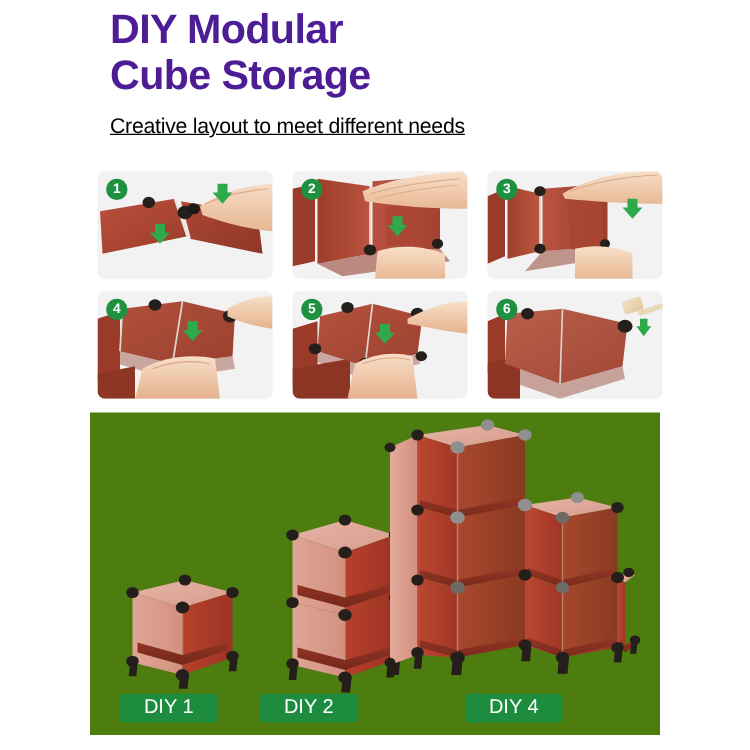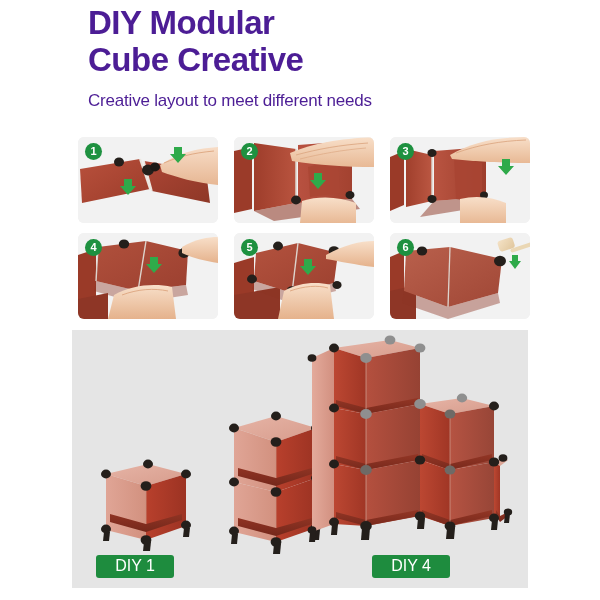--- a/index.html
+++ b/index.html
@@ -16,25 +16,26 @@
   .title-line {
     color: #4c1d95;
     font-weight: bold;
     font-size: 33px;
     line-height: 37px;
     letter-spacing: -0.5px;
     white-space: nowrap;
   }
   .subtitle {
     margin-top: 13px;
-    color: #4c1d95;
+    color: #000000;
     font-size: 17px;
     line-height: 20px;
     letter-spacing: -0.2px;
     white-space: nowrap;
+    text-decoration: underline;
   }
 
   
   .steps {
     position: absolute; left: 78px; top: 137px;
     width: 452px; height: 182px;
     display: grid;
     grid-template-columns: repeat(3, 140px);
     grid-template-rows: repeat(2, 86px);
     gap: 10px 16px;
@@ -52,21 +53,21 @@
     background: #1e9140;
     color: #fff; font-size: 11px; font-weight: bold;
     display: flex; align-items: center; justify-content: center;
     z-index: 6; line-height: 1;
   }
 
   
   .showcase {
     position: absolute; left: 72px; top: 330px;
     width: 456px; height: 258px;
-    background: #e5e5e5;
+    background: #4d7c0f;
   }
   .diy-unit { position: absolute; }
   .diy-label {
     position: absolute;
     background: #1e8c3e;
     color: #ffffff;
     font-size: 16px;
     border-radius: 3px;
     padding: 2px 9px 3px 9px;
     line-height: 18px;
@@ -75,21 +76,21 @@
   }
   svg { display: block; overflow: visible; }
 </style>
 </head>
 <body>
 
 <div id="page">
 
   <div class="header">
     <div class="title-line">DIY Modular</div>
-    <div class="title-line">Cube Creative</div>
+    <div class="title-line">Cube Storage</div>
     <div class="subtitle">Creative layout to meet different needs</div>
   </div>
 
   <div class="steps">
 
     <div class="step">
       <svg class="step-photo" viewBox="0 0 140 86" preserveAspectRatio="none">
         <defs>
           <linearGradient id="p1a" x1="0" y1="0" x2="1" y2="1">
             <stop offset="0" stop-color="#b8503c"></stop>
@@ -368,20 +369,21 @@
         <ellipse cx="52" cy="86" rx="5.4" ry="4.8" fill="#241f1b"></ellipse>
         <ellipse cx="10" cy="125" rx="5" ry="4.4" fill="#241f1b"></ellipse>
         <ellipse cx="92" cy="121" rx="5" ry="4.4" fill="#241f1b"></ellipse>
         <ellipse cx="52" cy="136" rx="5.4" ry="4.8" fill="#241f1b"></ellipse>
 
         <path d="M8 128 l6 0 l-1 10 l-6 0 z" fill="#241f1b"></path>
         <path d="M50 138 l7 0 l-1 10 l-7 0 z" fill="#241f1b"></path>
         <path d="M90 124 l6 0 l-1 10 l-6 0 z" fill="#241f1b"></path>
       </svg>
     </div>
+    <div class="diy-label" style="left:136px; top:225px; width:78px;">DIY 2</div>
 
     <div class="diy-unit" style="left:232px; top:6px; width:204px; height:214px;">
       <svg width="204" height="214" viewBox="0 0 204 214">
         <defs>
           <linearGradient id="c3top" x1="0" y1="0" x2="1" y2="1">
             <stop offset="0" stop-color="#e6b4a6"></stop>
               <stop offset="1" stop-color="#d79c8c"></stop>
           </linearGradient>
           <linearGradient id="c3side" x1="0" y1="0" x2="1" y2="0">
             <stop offset="0" stop-color="#e3aa9b"></stop>

